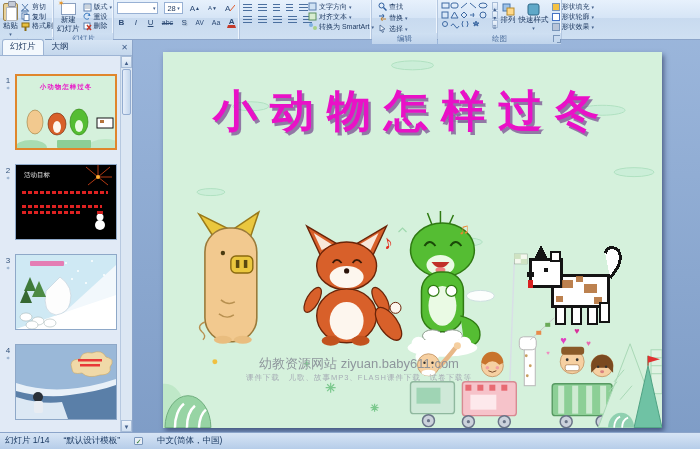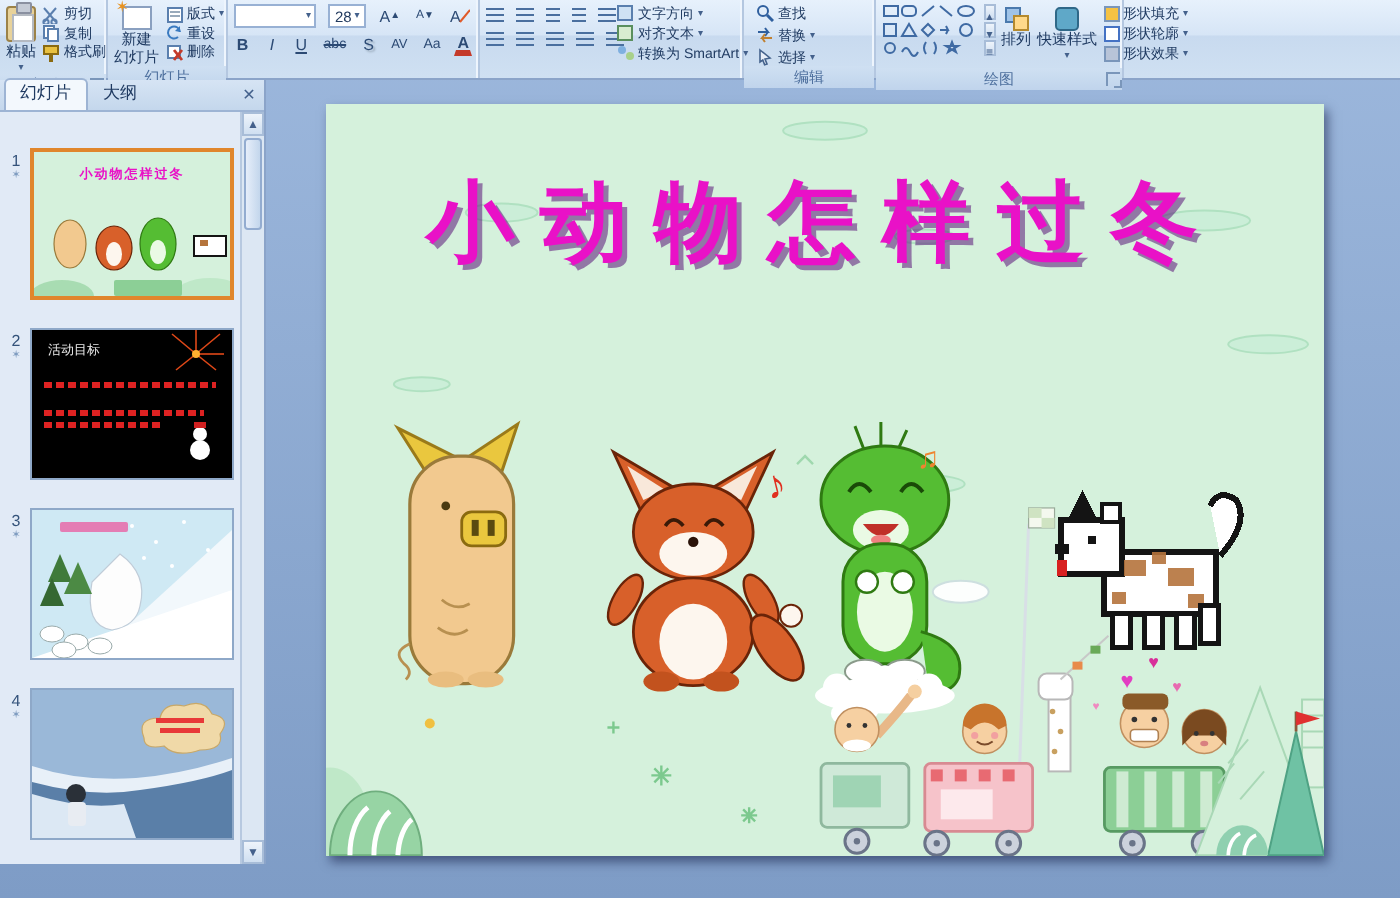--- a/index.html
+++ b/index.html
@@ -708,17 +708,27 @@
           <path d="M489,306 h11 M489,314 h11 M489,322 h11" stroke="#a9d8b6"></path>
           <polygon points="472,376 486,314 500,376" fill="#6fc2a4" stroke="#4fa284"></polygon>
           <line x1="486" y1="314" x2="486" y2="304" stroke="#8a5a3a" stroke-width="1.4"></line>
           <polygon points="486,304 498,307.5 486,311" fill="#e03030"></polygon>
           <path d="M446,376 a13,15 0 0 1 26,0 z" fill="#8fd0b0"></path>
           <path d="M452,376 a9,12 0 0 1 6,-11 M460,376 a8,11 0 0 1 6,-10" stroke="#fff" stroke-width="1.8" fill="none"></path>
         </g>
       </svg>
 
       <div class="slide-title">小动物怎样过冬</div>
+      <div class="wm1">幼教资源网站  ziyuan.baby611.com</div>
+      <div class="wm2">课件下载　儿歌、故事MP3、FLASH课件下载　试卷下载等</div>
     </div>
   </div>
 
+  <div class="statusbar">
+    <span>幻灯片 1/14</span>
+    <span>“默认设计模板”</span>
+    <span class="spell">
+      <span class="spellbook">✓</span>
+    </span>
+    <span>中文(简体，中国)</span>
+  </div>
 
 </div>
 
 </body></html>

